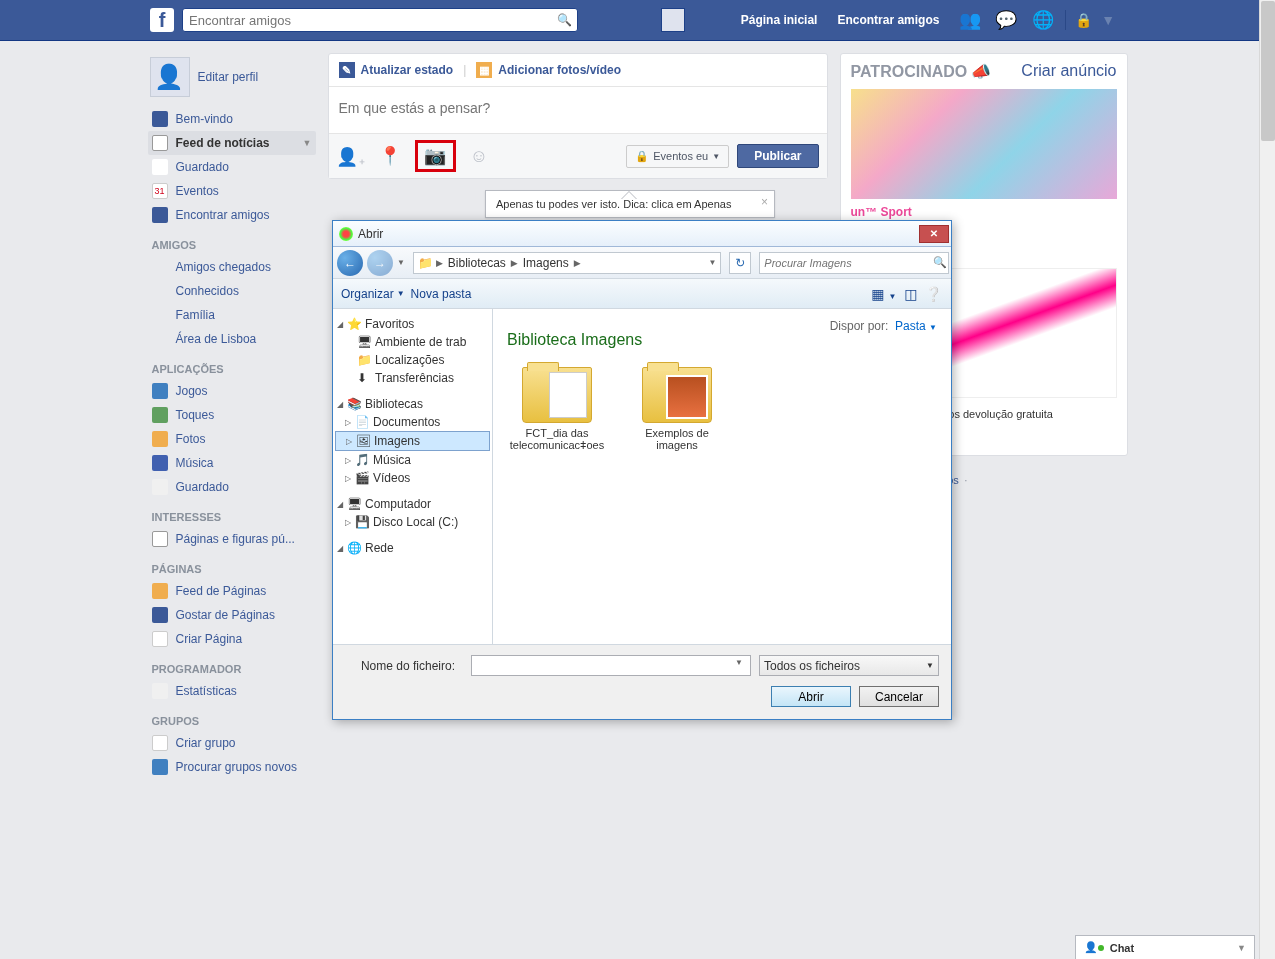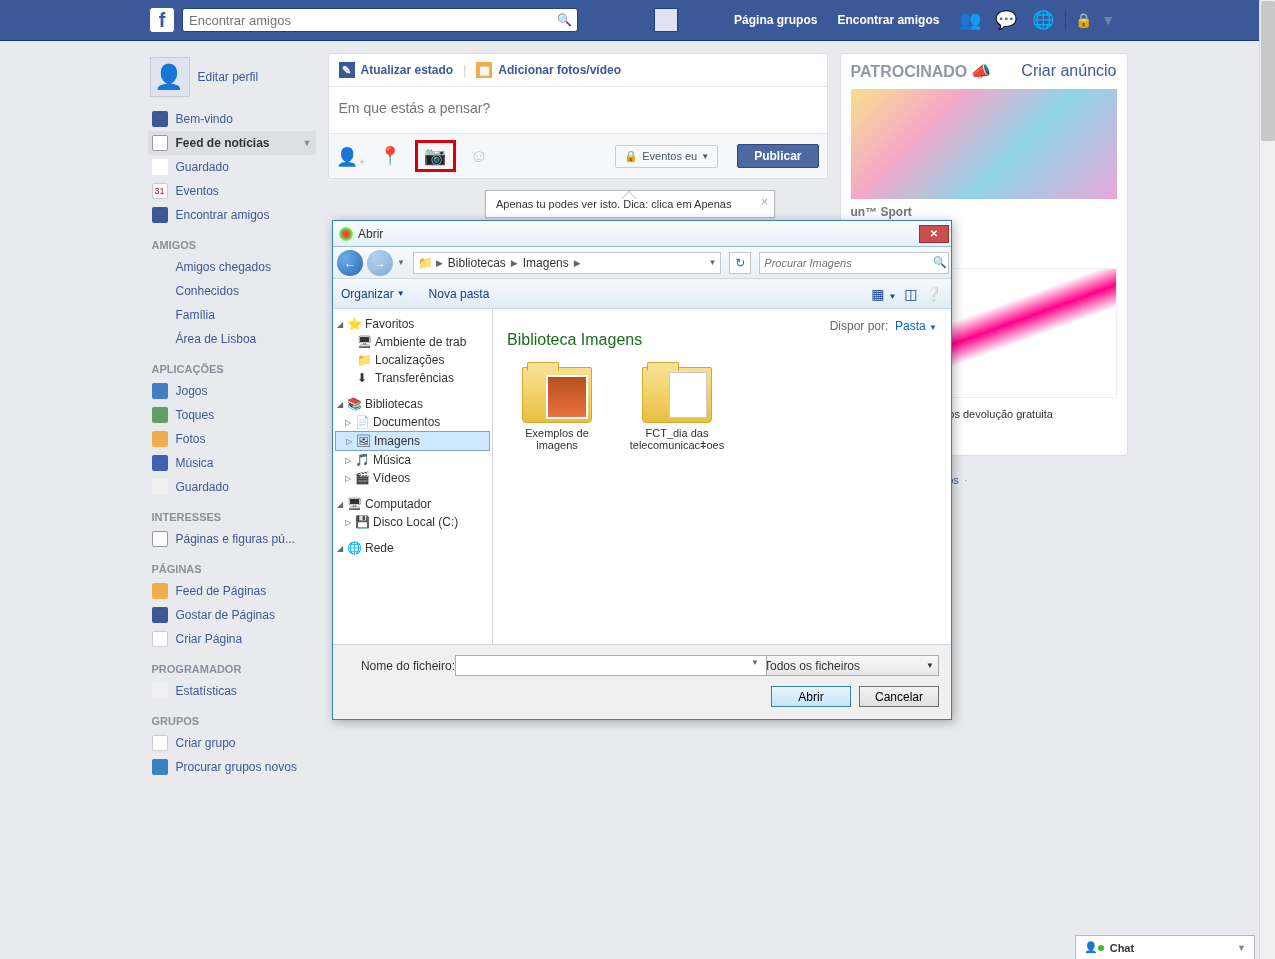--- a/index.html
+++ b/index.html
@@ -34,50 +34,50 @@
 .ctab.status{color:#3b5998}
 .ctab.photo{color:#3b5998}
 .ctab-ico{width:16px;height:16px;margin-right:6px;display:inline-flex;align-items:center;justify-content:center;font-size:11px}
 .tab-sep{color:#ccc;margin:0 4px}
 .composer-body{padding:10px 10px 14px}
 .composer-input{width:100%;border:none;font-size:14px;color:#9197a3;outline:none;min-height:22px}
 .composer-actions{border-top:1px solid #e5e5e5;background:#f6f7f8;padding:6px 8px;display:flex;align-items:center}
 .action-ico{color:#bdc1c9;font-size:18px;margin-right:14px;cursor:pointer;display:inline-flex;align-items:center;justify-content:center}
 .camera-box{border:3px solid #d8000c;padding:2px 6px}
 .privacy-btn{margin-left:auto;background:#f6f7f8;border:1px solid #ccc;border-radius:2px;padding:4px 8px;font-size:11px;color:#4e5665;cursor:pointer;display:flex;align-items:center;gap:4px}
-.publish-btn{background:#4e69a2;color:#fff;border:1px solid #2f477a;border-radius:2px;padding:4px 16px;font-size:12px;font-weight:bold;margin-left:19px;cursor:pointer}
+.publish-btn{background:#4e69a2;color:#fff;border:1px solid #2f477a;border-radius:2px;padding:4px 16px;font-size:12px;font-weight:bold;margin-left:8px;cursor:pointer}
 .tooltip-box{position:absolute;top:190px;left:485px;background:#fff;border:1px solid #b6b9c0;padding:7px 10px;font-size:11px;color:#333;width:290px;box-shadow:0 1px 2px rgba(0,0,0,0.1)}
 .tooltip-box:before{content:"";position:absolute;top:-8px;left:135px;border:8px solid transparent;border-bottom-color:#b6b9c0}
 .tooltip-box:after{content:"";position:absolute;top:-6px;left:136px;border:7px solid transparent;border-bottom-color:#fff}
 .tooltip-close{position:absolute;top:4px;right:6px;color:#aaa;cursor:pointer;font-size:12px}
 .rightcol{width:288px}
 .rbox{background:#fff;border:1px solid #dcdee3;border-radius:3px;margin-bottom:10px}
 .sponsor-head{display:flex;justify-content:space-between;padding:8px 10px;font-size:16px;color:#9197a3;font-weight:bold}
 .create-ad{color:#3b5998;cursor:pointer;font-weight:normal}
 .ad-img{height:110px;background:linear-gradient(135deg,#f7e08c 0%,#f4a8c8 30%,#8fd4e8 60%,#e8a8d8 100%);margin:0 10px}
-.ad-title{font-weight:bold;color:#737373;padding:6px 10px 0;font-size:12px}
+.ad-title{font-weight:bold;color:#ec4899;padding:6px 10px 0;font-size:12px}
 .ad-sub{color:#9197a3;font-size:15px;padding:0 10px}
 .ad-body{color:#333;font-size:11px;padding:4px 10px 10px}
 .ad-img2{height:130px;margin:6px 10px;background:linear-gradient(160deg,#fff 40%,#f08 50%,#fff 60%),linear-gradient(45deg,#7ec850 60%,#fff 80%);border:1px solid #eee}
 .footer-links{font-size:11px;color:#9197a3;padding:6px 10px;line-height:1.6}
 .footer-links a{color:#3b5998;text-decoration:none;margin:0 2px}
 
 .file-dialog{position:absolute;top:220px;left:332px;width:620px;height:500px;border:1px solid #3b7fc4;background:#fff;box-shadow:2px 2px 10px rgba(0,0,0,0.3);display:flex;flex-direction:column;font-family:"Segoe UI",Tahoma,sans-serif}
 .fd-title{height:26px;background:linear-gradient(#fafdff,#e6f0fa);display:flex;align-items:center;padding:0 2px 0 6px;font-size:12px;border-bottom:1px solid #a0b8d8}
 .fd-title-ico{width:14px;height:14px;margin-right:5px;background:radial-gradient(circle,#f44 30%,#4f4 60%,#ff4 90%);border-radius:50%}
 .fd-close{margin-left:auto;width:30px;height:18px;background:#c75050;color:#fff;display:flex;align-items:center;justify-content:center;font-size:10px;border:1px solid #a03030;cursor:pointer;font-weight:bold}
 .fd-nav{height:32px;background:linear-gradient(#f8fafc,#e8eef5);display:flex;align-items:center;padding:0 4px;gap:4px;border-bottom:1px solid #d0d8e0}
 .fd-navbtn{width:26px;height:26px;border-radius:50%;background:radial-gradient(circle at 30% 30%,#6ab0e8,#2868b0);display:flex;align-items:center;justify-content:center;color:#fff;font-size:12px;cursor:pointer}
 .fd-navbtn.fwd{opacity:0.5}
 .fd-path{flex:1;height:22px;border:1px solid #c0c8d0;background:#fff;display:flex;align-items:center;padding:0 4px;font-size:12px;margin:0 4px}
 .fd-path-seg{color:#333;padding:0 2px}
 .fd-path-arrow{color:#666;font-size:9px;margin:0 3px}
 .fd-refresh{width:22px;height:22px;border:1px solid #c0c8d0;display:flex;align-items:center;justify-content:center;color:#2868b0;font-size:12px;cursor:pointer;background:#fff}
 .fd-search{width:190px;height:22px;border:1px solid #c0c8d0;padding:0 4px;font-size:11px;font-style:italic;color:#888;margin-left:4px}
-.fd-toolbar{height:30px;background:linear-gradient(#f5f9fc,#e0ecf5);display:flex;align-items:center;padding:0 8px;gap:24px;font-size:12px;border-bottom:1px solid #d0d8e0}
+.fd-toolbar{height:30px;background:linear-gradient(#f5f9fc,#e0ecf5);display:flex;align-items:center;padding:0 8px;gap:6px;font-size:12px;border-bottom:1px solid #d0d8e0}
 .fd-tool{color:#15428b;cursor:pointer;display:flex;align-items:center;gap:3px}
 .fd-tool-right{margin-left:auto;display:flex;gap:8px;color:#15428b}
 .fd-tool-right span{cursor:pointer;font-size:14px}
 .fd-body{flex:1;display:flex;overflow:hidden}
 .fd-tree{width:160px;border-right:1px solid #d0d8e0;padding:6px 2px;font-size:12px;overflow:hidden;background:#fff}
 .fd-tree-group{margin-bottom:8px}
 .fd-tree-head{display:flex;align-items:center;padding:2px;cursor:pointer}
 .fd-tree-exp{font-size:8px;color:#666;width:10px}
 .fd-tree-ico{width:14px;margin-right:4px;display:inline-flex}
 .fd-tree-item{padding:2px 2px 2px 22px;display:flex;align-items:center;cursor:pointer}
@@ -88,21 +88,21 @@
 .fd-lib-sub a{color:#0066cc}
 .fd-sort{position:absolute;right:14px;top:10px;font-size:12px;color:#666}
 .fd-sort a{color:#0066cc}
 .fd-folders{display:flex;gap:20px;margin-top:18px}
 .fd-folder{width:100px;text-align:center;font-size:11px;cursor:pointer}
 .fd-folder-ico{width:70px;height:56px;margin:0 auto 4px;background:linear-gradient(#f8e090,#e8c040);border-radius:2px 2px 4px 4px;position:relative;border:1px solid #d4a830}
 .fd-folder-ico:before{content:"";position:absolute;top:-6px;left:4px;width:30px;height:8px;background:#f8e090;border-radius:2px 2px 0 0;border:1px solid #d4a830;border-bottom:none}
 .fd-folder-ico.pic:after{content:"";position:absolute;right:3px;bottom:3px;width:38px;height:40px;background:linear-gradient(#b85020,#e87040);border:2px solid #fff}
 .fd-folder-ico.doc:after{content:"";position:absolute;right:4px;bottom:4px;width:36px;height:44px;background:#fff;border:1px solid #ccc}
 .fd-bottom{border-top:1px solid #d0d8e0;background:#f0f0f0;padding:10px 12px 12px}
-.fd-row{display:flex;align-items:center;gap:0;margin-bottom:10px}
+.fd-row{display:flex;align-items:center;gap:16px;margin-bottom:10px}
 .fd-label{font-size:12px;width:110px;text-align:right}
 .fd-filename{flex:1;height:21px;border:1px solid #abadb3;font-size:12px;padding:0 4px}
 .fd-filetype{width:180px;height:21px;border:1px solid #abadb3;font-size:12px;background:linear-gradient(#f8f8f8,#e8e8e8);padding:0 4px;display:flex;align-items:center;justify-content:space-between}
 .fd-btns{display:flex;justify-content:flex-end;gap:8px}
 .fd-btn{width:80px;height:21px;font-size:12px;border:1px solid #707070;background:linear-gradient(#f2f2f2,#e0e0e0);cursor:pointer}
 .fd-btn.primary{border:1px solid #3c7fb1;background:linear-gradient(#eaf6fd,#c4e5f6)}
 
 .chat-bar{position:absolute;bottom:0;right:20px;width:180px;height:24px;background:#fff;border:1px solid #b6b9c0;border-bottom:none;display:flex;align-items:center;padding:0 8px;font-size:11px;font-weight:bold;color:#333;cursor:pointer}
 .chat-dot{width:6px;height:6px;background:#42b72a;border-radius:50%;margin-right:6px}
 .chat-expand{margin-left:auto;color:#888;font-size:9px}
@@ -133,21 +133,21 @@
   </div>
 
 <div class="topbar">
   <div class="fb-logo">f</div>
   <div class="search-wrap">
     <input class="search" placeholder="Encontrar amigos" style="">
     <span class="search-icon">🔍</span>
   </div>
   <div class="top-right">
     <div class="user-thumb"></div>
-    <a class="top-link">Página grupos</a>
+    <a class="top-link">Página inicial</a>
     <a class="top-link">Encontrar amigos</a>
     <div class="top-icons">
       <span>👥</span>
       <span>💬</span>
       <span>🌐</span>
     </div>
     <div class="top-divider"></div>
     <span class="top-lock">🔒</span>
     <span class="top-lock" style="margin-left:8px">▼</span>
   </div>
@@ -428,26 +428,26 @@
           </div>
       </div>
     </div>
     <div class="fd-content">
       <div class="fd-lib-title">Biblioteca Imagens</div>
       <div class="fd-sort">
         <span>Dispor por:</span>&nbsp;&nbsp;<a><span>Pasta</span> <span style="font-size:8px">▼</span></a>
       </div>
       <div class="fd-folders">
         <div class="fd-folder">
+          <div class="fd-folder-ico doc"></div>
+          <div>FCT_dia das telecomunicacǂoes</div>
+        </div>
+        <div class="fd-folder">
           <div class="fd-folder-ico pic"></div>
           <div>Exemplos de imagens</div>
-        </div>
-        <div class="fd-folder">
-          <div class="fd-folder-ico doc"></div>
-          <div>FCT_dia das telecomunicacǂoes</div>
         </div>
       </div>
     </div>
   </div>
   <div class="fd-bottom">
     <div class="fd-row">
       <div class="fd-label">Nome do ficheiro:</div>
       <div style="flex:1;position:relative;display:flex">
         <input class="fd-filename" style="">
         <span style="margin-left:-16px;margin-top:3px;font-size:8px;color:#666">▼</span>

